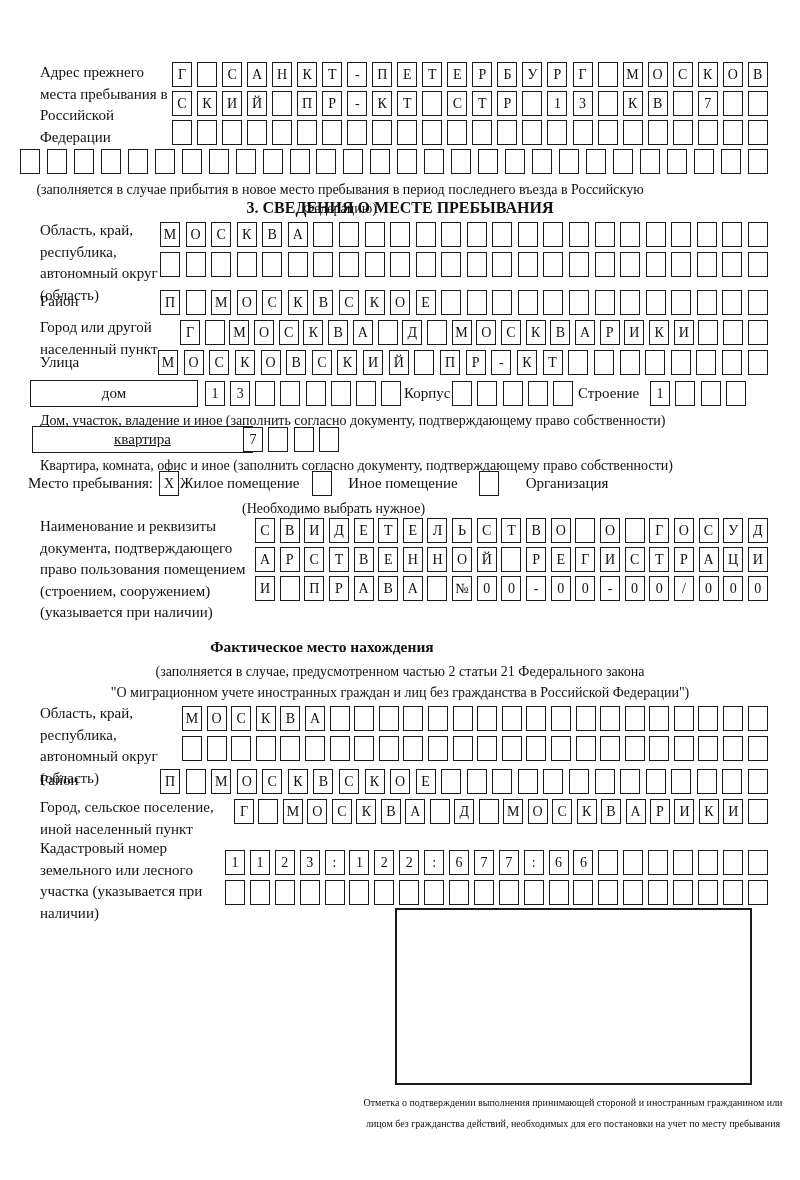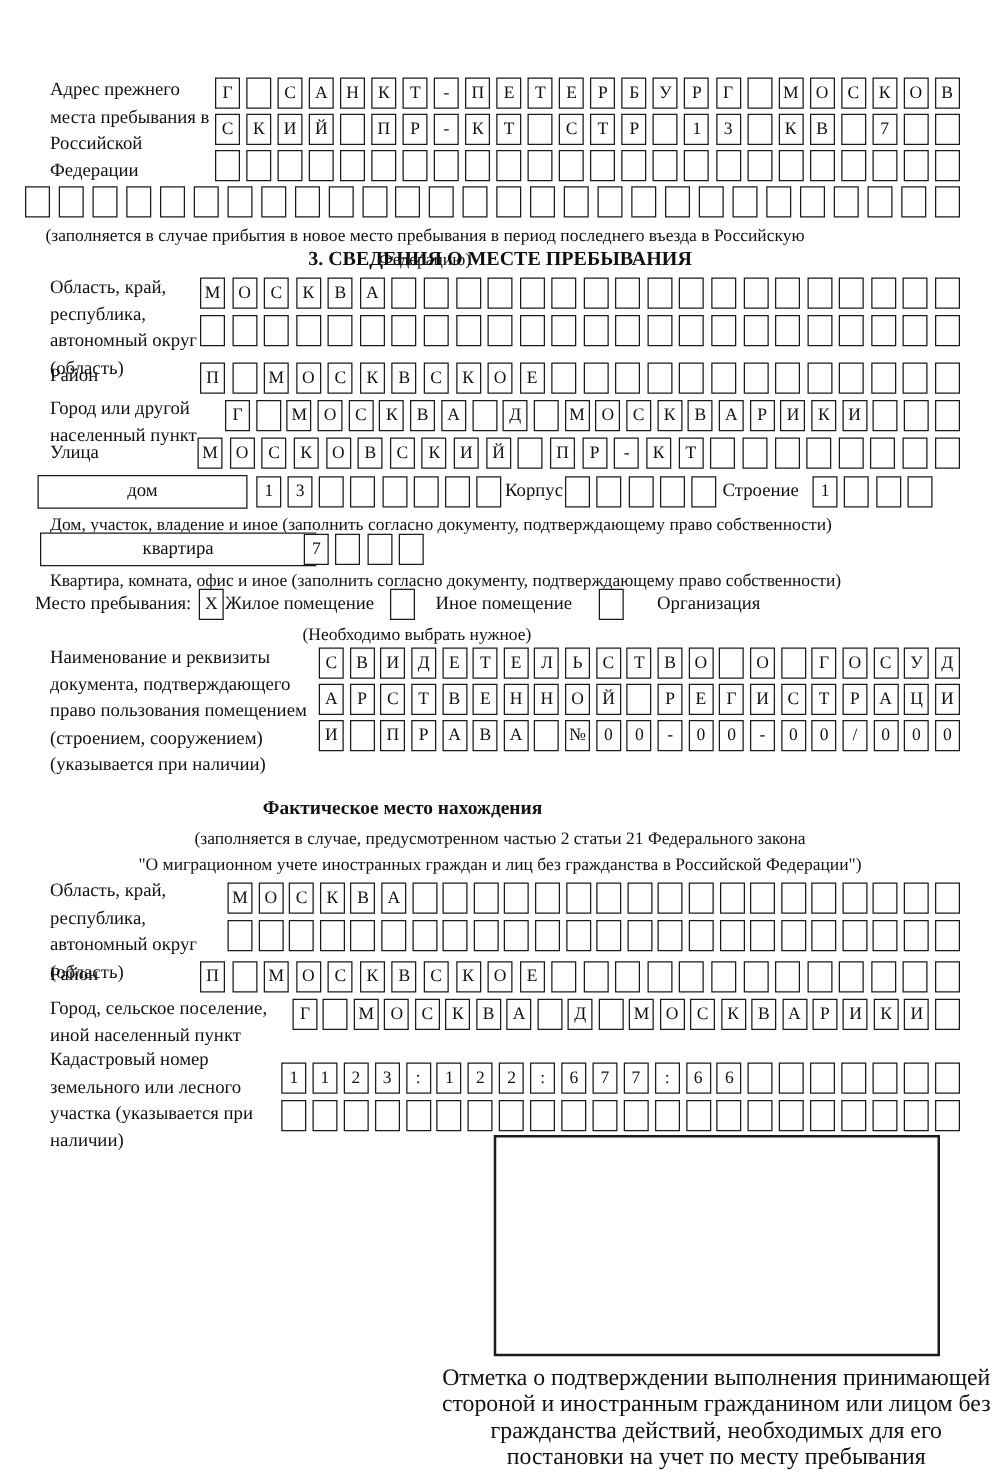--- a/index.html
+++ b/index.html
@@ -320,21 +320,21 @@
     <div class="cells abs" style="left:650px;top:1px;width:96px;">
         <span class="cell">1</span>
         <span class="cell"></span>
         <span class="cell"></span>
         <span class="cell"></span>
       </div>
   </div>
   <div class="abs cap" style="top:411px;left:40px;width:720px;">Дом, участок, владение и иное (заполнить согласно документу, подтверждающему право собственности)</div>
 
   <div class="abs" style="top:426px;left:0;width:800px;height:27px;">
-    <div class="widebox abs" style="left:32px;top:0;width:221px;">квартира</div>
+    <div class="widebox abs" style="left:32px;top:0;width:221px;text-decoration:underline;">квартира</div>
     <div class="cells abs" style="left:243px;top:1px;width:96px;">
         <span class="cell">7</span>
         <span class="cell"></span>
         <span class="cell"></span>
         <span class="cell"></span>
       </div>
   </div>
   <div class="abs cap" style="top:456px;left:40px;width:720px;">Квартира, комната, офис и иное (заполнить согласно документу, подтверждающему право собственности)</div>
 
   <div class="abs inlinerow" style="top:471px;left:28px;height:25px;">
@@ -575,15 +575,15 @@
       <span class="cell"></span>
       <span class="cell"></span>
       <span class="cell"></span>
       <span class="cell"></span>
       <span class="cell"></span>
       <span class="cell"></span>
       <span class="cell"></span>
     </div>
 
   <div class="abs stampbox" style="top:908px;left:395px;width:357px;height:177px;"></div>
-  <div class="abs cap center" style="top:1092px;left:353px;width:440px;line-height:21px;font-size:19px;">Отметка о подтверждении выполнения принимающей стороной и иностранным гражданином или лицом без гражданства действий, необходимых для его постановки на учет по месту пребывания</div>
+  <div class="abs cap center" style="top:1092px;left:353px;width:440px;line-height:21px;font-size:10px;">Отметка о подтверждении выполнения принимающей стороной и иностранным гражданином или лицом без гражданства действий, необходимых для его постановки на учет по месту пребывания</div>
 
 </div>
 
 </body></html>

